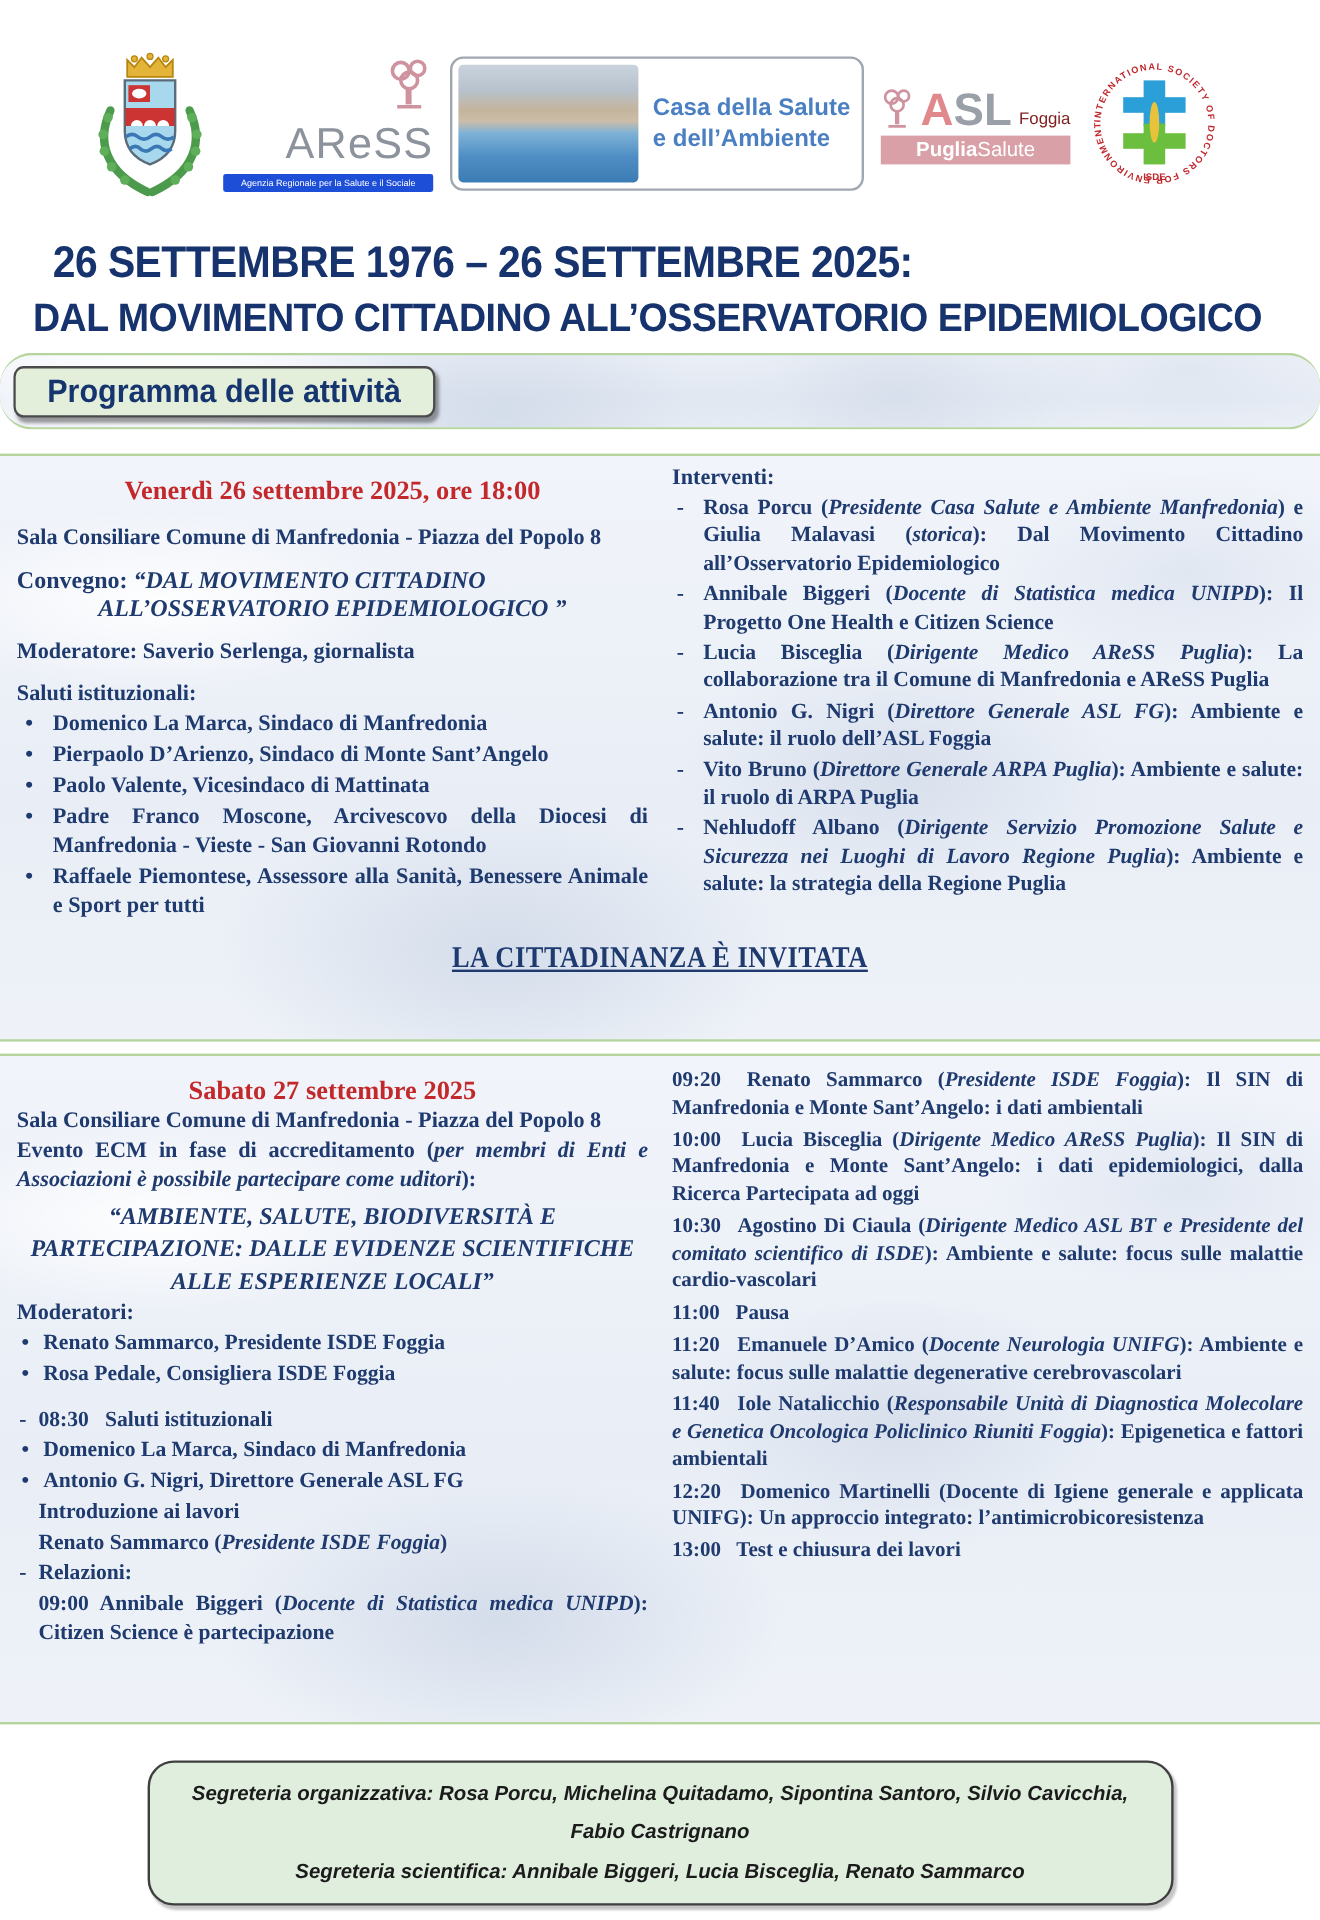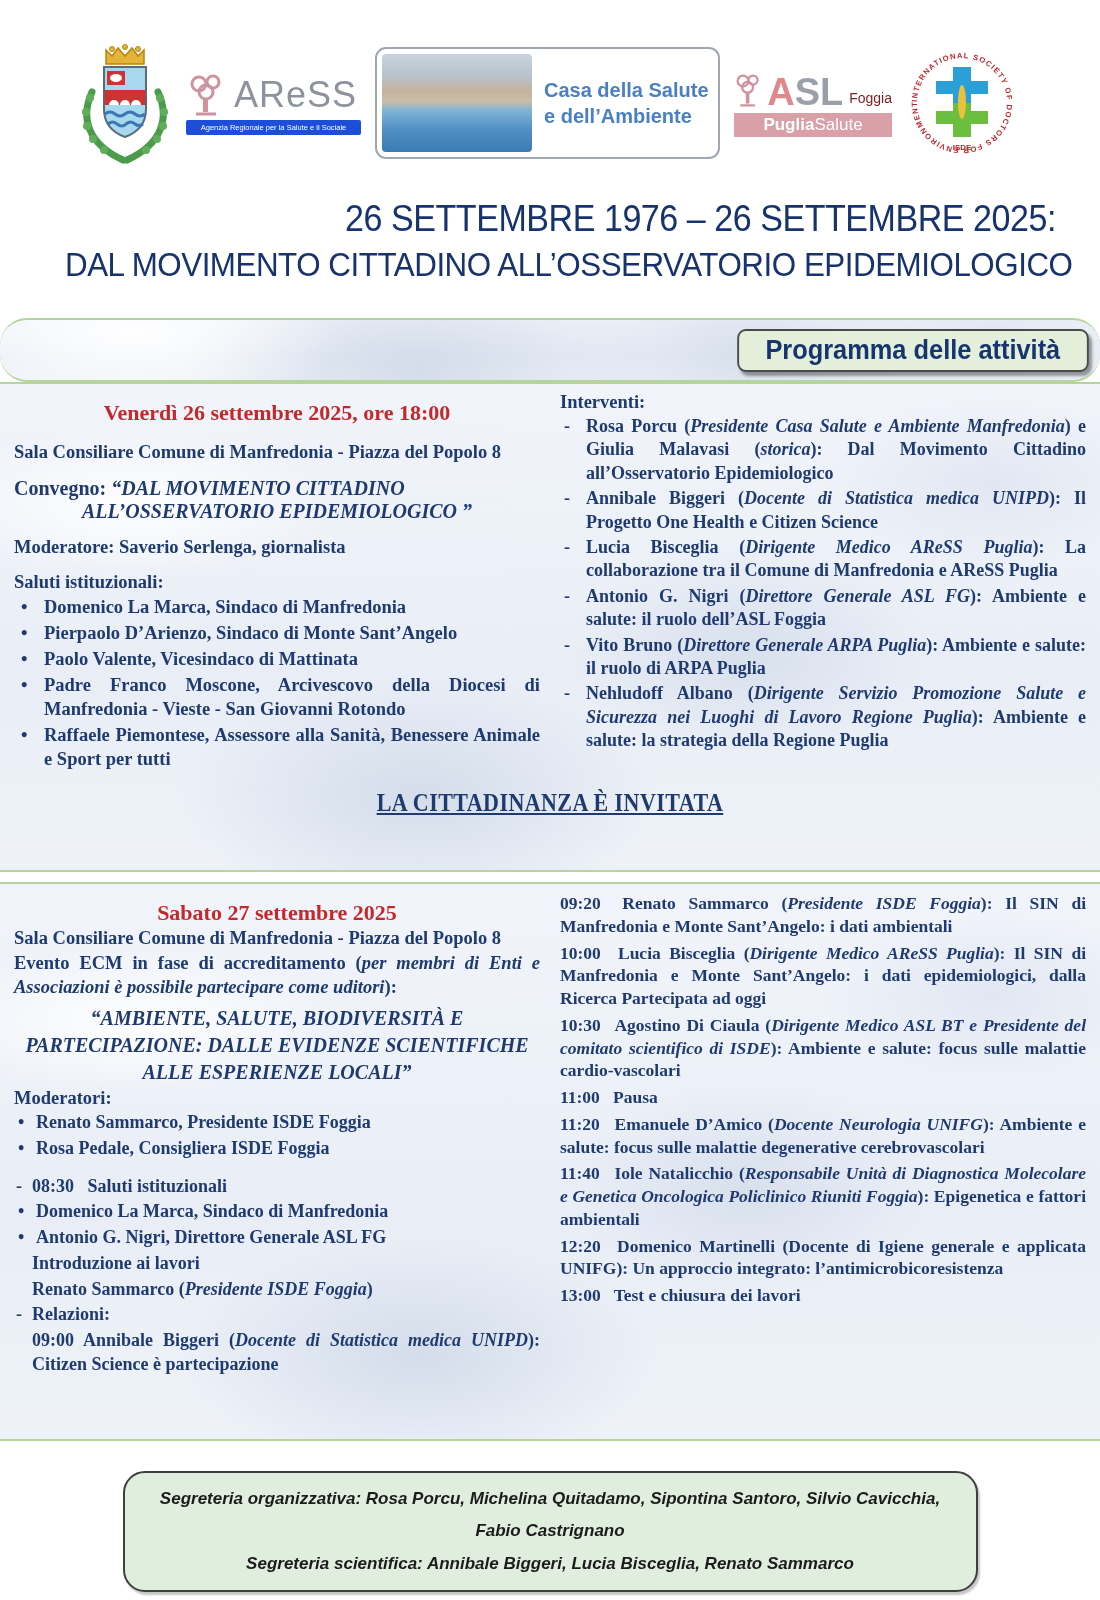--- a/index.html
+++ b/index.html
@@ -5,21 +5,21 @@
   * { margin:0; padding:0; box-sizing:border-box; }
   body { background:#ffffff; font-family:"Liberation Serif", serif; }
   .page { width:1100px; height:1600px; background:#ffffff; position:relative; overflow:hidden; }
 
   
   .logos-row { display:flex; align-items:center; justify-content:space-between;
                padding:38px 82px 0 78px; height:168px; }
   .logo-slot { display:flex; align-items:center; justify-content:center; }
 
   .aress-logo { display:flex; flex-direction:column; width:175px; }
-  .aress-top { display:flex; align-items:flex-end; gap:8px; }
+  .aress-top { display:flex; align-items:flex-end; gap:8px;flex-direction:column; }
   .aress-title { font-family:"Liberation Sans",sans-serif; font-size:36px; color:#8d939c; letter-spacing:1px; }
   .aress-band { margin-top:4px; background:#1d4ed8; color:#fff; font-family:"Liberation Sans",sans-serif;
                 font-size:7.5px; text-align:center; padding:3px 2px; border-radius:2px; }
 
   .casa-box { width:345px; height:112px; border:2px solid #9fa8b0; border-radius:11px;
               background:#fff; display:flex; align-items:center; overflow:hidden; padding:5px; gap:12px; }
   .casa-photo { width:150px; height:98px; border-radius:4px; flex:none;
      background:
        linear-gradient(180deg, #c9d3dd 0%, #b7c2cc 22%, #c4b49d 38%, #cbbda8 48%, #7fb2d6 58%, #4e8ec4 78%, #3c7cb4 100%); }
   .casa-text { font-family:"Liberation Sans",sans-serif; font-weight:bold; color:#4a7fc1;
@@ -28,44 +28,44 @@
   .asl-logo { display:flex; flex-direction:column; width:158px; }
   .asl-top { display:flex; align-items:flex-end; gap:6px; font-family:"Liberation Sans",sans-serif; }
   .asl-main { font-size:38px; font-weight:bold; color:#e0888c; line-height:.9; }
   .asl-main .gray { color:#9aa0a8; }
   .asl-sub { font-size:14px; color:#7f1d1d; padding-bottom:4px; }
   .asl-band { margin-top:3px; background:#d9a0a8; color:#fff; font-family:"Liberation Sans",sans-serif;
               font-size:17px; text-align:center; padding:2px 0; }
   .asl-band .bold { font-weight:bold; }
 
   
-  .main-title { margin-top:30px; text-align:right; color:#17336e;
-                font-family:"Liberation Sans",sans-serif; font-weight:400; }
+  .main-title { margin-top:30px; text-align:left; color:#17336e;
+                font-family:"Liberation Sans",sans-serif; font-weight:700; }
   .main-title .l1 { font-size:37px; display:block; transform:scaleX(.92); letter-spacing:-.5px; }
   .main-title .l2 { font-size:33px; display:block; transform:scaleX(.95); letter-spacing:-.5px; margin-top:6px; }
 
   
   .washed {
     background:
       radial-gradient(ellipse 300px 110px at 12% 25%, rgba(255,255,255,.95), rgba(255,255,255,0) 70%),
       radial-gradient(ellipse 260px 150px at 68% 55%, rgba(204,214,230,.6), rgba(204,214,230,0) 70%),
       radial-gradient(ellipse 330px 170px at 38% 85%, rgba(188,201,222,.5), rgba(188,201,222,0) 72%),
       radial-gradient(ellipse 240px 120px at 90% 20%, rgba(214,222,236,.55), rgba(214,222,236,0) 70%),
       linear-gradient(180deg,#f1f4fa 0%, #e9eef6 60%, #eef2f8 100%);
     border-top:2px solid #b5d49e; border-bottom:2px solid #b5d49e;
   }
 
-  .program-band { margin-top:34px; height:64px; display:flex; align-items:center; justify-content:flex-end;border-radius:27px; }
+  .program-band { margin-top:10px; height:64px; display:flex; align-items:center; justify-content:flex-start;border-radius:27px; }
   .program-btn { background:#e3efdb; border:2px solid #4a4a4a; border-radius:9px;
                  box-shadow:3px 4px 3px rgba(40,40,40,.45);
                  padding:4px 28px; color:#16356e; font-family:"Liberation Sans",sans-serif;
                  font-weight:800; font-size:27px; transform:scaleX(.94); }
 
   
-  .section { margin-top:0; padding:8px 14px 6px 14px; color:#1e3a6e; font-weight:bold; }
+  .section { margin-top:20px; padding:8px 14px 6px 14px; color:#1e3a6e; font-weight:bold; }
   .section.friday { height:490px; }
   .section.saturday { margin-top:10px; height:559px; }
   .cols { display:flex; gap:20px; }
   .col { width:50%; }
 
   .red-head { color:#c3282a; font-size:22px; font-weight:bold; text-align:center; margin:8px 0 16px; }
   .venue { font-size:18.5px; margin-bottom:14px; }
   .jtxt { text-align:justify; }
   .it { font-style:italic; }
 

